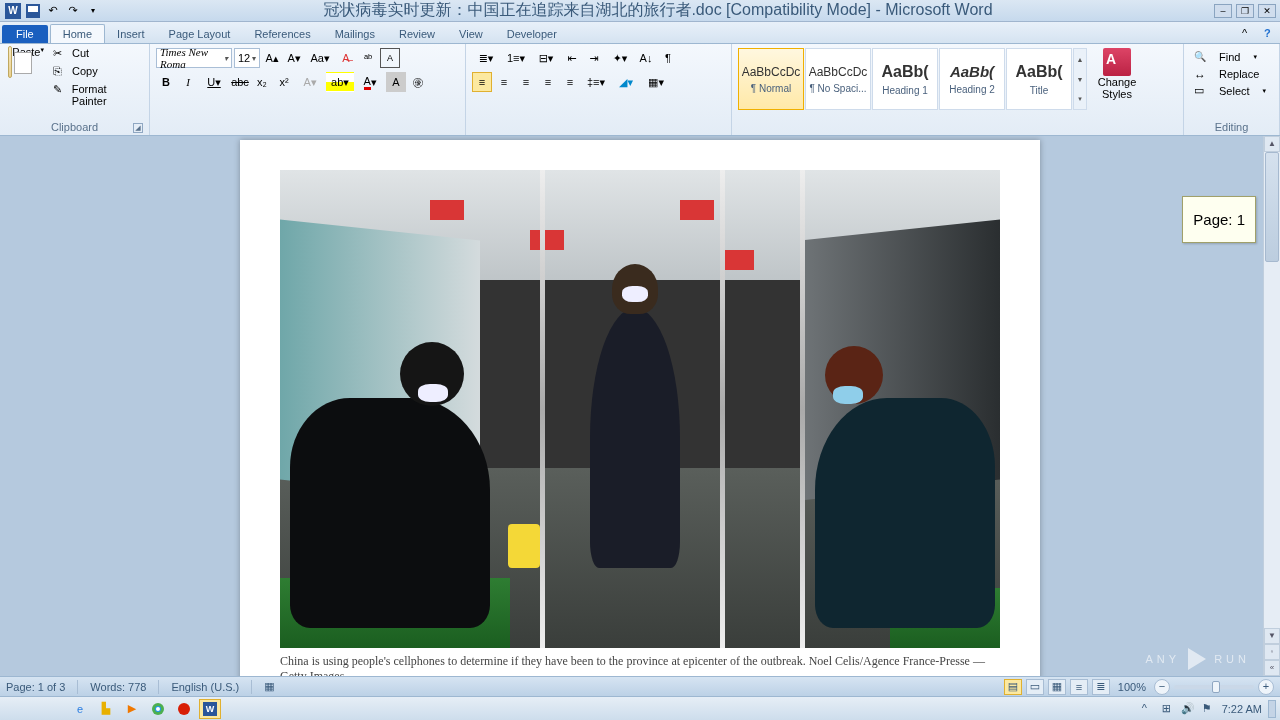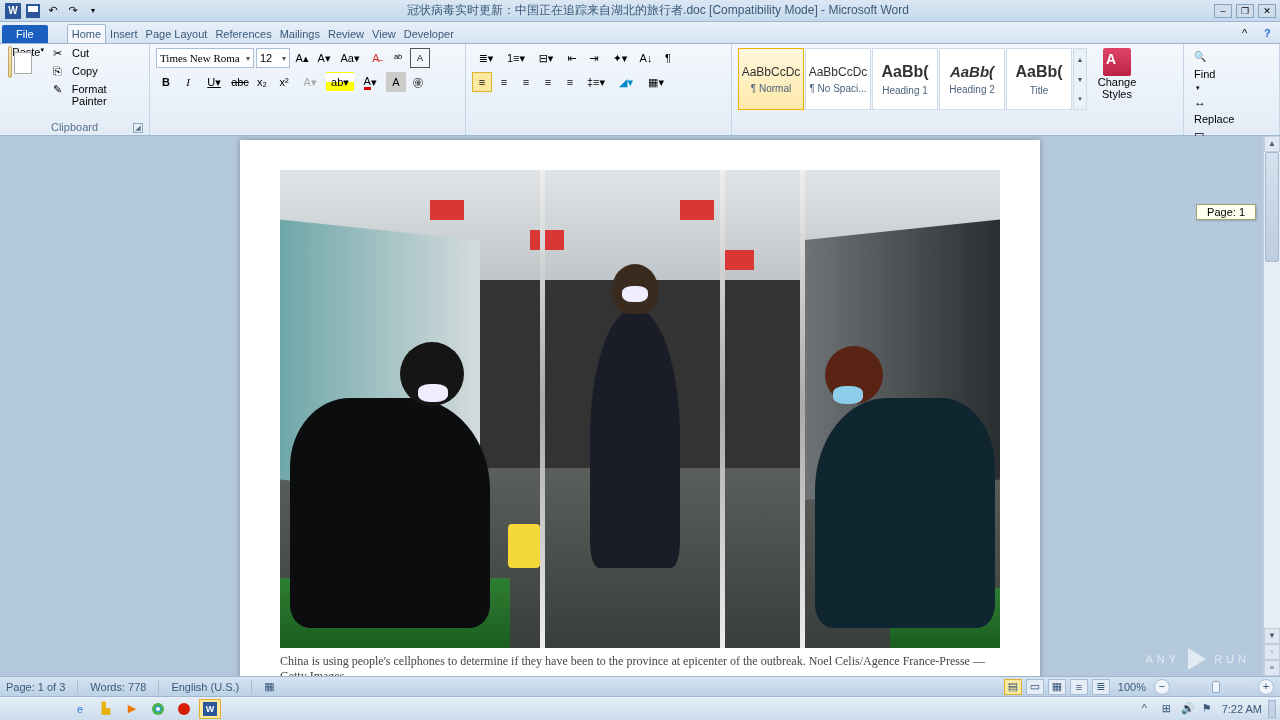--- a/index.html
+++ b/index.html
@@ -2,28 +2,28 @@
 <html><head>
 <meta charset="utf-8">
 <style>
 * { margin: 0; padding: 0; box-sizing: border-box; font-family: "Segoe UI", Tahoma, sans-serif; font-size: 11px; }
 body { background: #b8cde0; width: 1280px; height: 720px; overflow: hidden; position: relative; }
 
 
 .titlebar { height: 22px; background: linear-gradient(#dbe7f3, #c6d9ed); display: flex; align-items: center; padding: 0 4px; border-bottom: 1px solid #a0b5ce; }
 .titlebar .qat { display: flex; align-items: center; gap: 2px; }
 .qat-icon { width: 18px; height: 18px; display: flex; align-items: center; justify-content: center; }
-.titlebar .title { flex: 1; text-align: center; color: #3a5a7a; font-size: 12px; }
+.titlebar .title { flex: 1; text-align: center; color: #3a5a7a; font-size: 16px; }
 .titlebar .wincontrols { display: flex; gap: 4px; }
 .winbtn { width: 18px; height: 14px; background: #d0dded; border: 1px solid #8aa4c0; display:flex; align-items:center; justify-content:center; font-size:9px; }
 
 
 .ribbon-tabs { height: 22px; background: linear-gradient(#e8f0f9,#d5e3f1); display: flex; align-items: flex-end; padding-left: 2px; border-bottom:1px solid #9db7d1; }
-.tab { padding: 3px 4px; color: #3a5a7a; cursor: default; }
-.tab.file { background: #1a5fbf; color: #fff; border-radius: 2px 2px 0 0; margin-right:19px; padding: 3px 14px; }
+.tab { padding: 3px 12px; color: #3a5a7a; cursor: default; }
+.tab.file { background: #1a5fbf; color: #fff; border-radius: 2px 2px 0 0; margin-right:2px; padding: 3px 14px; }
 .tab.active { background: #f4f8fd; border: 1px solid #9db7d1; border-bottom: none; border-radius: 2px 2px 0 0; }
 .ribbon-tabs .spacer { flex:1; }
 .tabicon { width:16px; height:16px; margin-left:6px; }
 
 
 .ribbon { height: 92px; background: linear-gradient(#f4f8fd,#e3ecf6); display: flex; border-bottom: 1px solid #9db7d1; }
 .group { border-right: 1px solid #c4d4e6; display: flex; flex-direction: column; padding: 2px 4px 0 4px; }
 .group-content { flex:1; display:flex; align-items:flex-start; }
 .group-label { text-align:center; color: #5a728c; font-size:11px; padding:1px 0 2px 0; position:relative; }
 .group-label .launcher { position:absolute; right:2px; bottom:2px; width:10px; height:10px; border:1px solid #8fa7c2; font-size:7px; line-height:8px; text-align:center; color:#5a728c; }
@@ -34,43 +34,43 @@
 .paste-big .icn { width:28px; height:32px; background:linear-gradient(#f8e9c0,#e9d090); border:1px solid #c0a860; border-radius:2px; position:relative; }
 .paste-big .icn::after{ content:""; position:absolute; left:5px; top:5px; width:16px; height:20px; background:#fff; border:1px solid #aaa;}
 .clip-small { display:flex; flex-direction:column; gap:2px; padding-left:3px; }
 .clip-row { display:flex; align-items:flex-start; gap:5px; padding:1px 2px; }
 .clip-row .ic { width:14px; height:14px; }
 
 
 .font-col { display:flex; flex-direction:column; gap:4px; padding:2px; }
 .font-row { display:flex; gap:2px; align-items:center; }
 .combo { background:#fff; border:1px solid #a9bed6; height:20px; display:flex; align-items:center; padding:0 3px; }
-.combo.fontname { width: 98px; }
-.combo.fontsize { width: 34px; }
+.combo.fontname { width: 76px; font-style: italic; }
+.combo.fontsize { width: 26px; }
 .combo .arrow { margin-left:auto; font-size:8px; color:#555; }
 .smallbtn { width:20px; height:20px; display:flex; align-items:center; justify-content:center; border:1px solid transparent; }
 .smallbtn.wide { width:28px; }
 
 
 
 .styles-gallery { display:flex; align-items:center; gap:0; padding:2px; }
 .style-thumb { width:66px; height:62px; border:1px solid #cedbeb; background:#fff; display:flex; flex-direction:column; align-items:center; justify-content:center; margin-right:1px; }
 .style-thumb.sel { border:1px solid #f0b000; background:linear-gradient(#fff7df,#ffe9a8); }
 .style-thumb .prev { font-size:12px; color:#333; }
 .style-thumb .lbl { font-size:10px; color:#4a617d; margin-top:4px; }
 .gallery-more { width:14px; height:62px; background:#eaf1f9; border:1px solid #cedbeb; display:flex; flex-direction:column; }
 .gallery-more div{ flex:1; display:flex; align-items:center; justify-content:center; font-size:7px; color:#555;}
 
 .change-styles { width:56px; display:flex; flex-direction:column; align-items:center; justify-content:center; padding:2px 4px;}
 .change-styles .ic{ width:28px; height:28px; background:linear-gradient(#d46,#b24); border-radius:2px; position:relative;}
 .change-styles .ic::after{content:"A"; color:#fff; font-weight:bold; font-size:14px; position:absolute; left:3px; top:3px;}
 
 
 .editing-col { display:flex; flex-direction:column; gap:3px; padding:4px 6px; }
-.edit-row{ display:flex; gap:4px;flex-direction:column; }
+.edit-row{ display:flex; align-items:center; gap:11px; }
 .edit-row .ic{ width:14px; height:14px; }
 
 
 .doc-area { position:absolute; top:136px; left:0; right:0; bottom:28px; background:#b5c9de; overflow:hidden; }
 .page { width: 800px; margin: 4px auto 0 auto; background:#fff; box-shadow:0 0 6px rgba(0,0,0,0.3); padding: 30px 40px; height: 560px; }
 .photo { width: 720px; height: 478px; background:#333; position:relative; overflow:hidden; }
 .caption { font-size: 12px; color:#444; margin-top:6px; font-family: "Times New Roman", serif; }
 
 
 .photo .ceiling{position:absolute; top:0; left:0; right:0; height:110px; background:linear-gradient(#e0e4e6,#bfc5c8);}
@@ -95,21 +95,21 @@
 .sign{position:absolute; width:34px; height:20px; background:#d93636;}
 .sign.s1{top:30px; left:150px;} .sign.s2{top:60px; left:250px;} .sign.s3{top:30px; left:400px;} .sign.s4{top:80px; left:440px;}
 
 
 .vscroll{position:absolute; right:0; top:0; bottom:0; width:17px; background:#e6edf5; border-left:1px solid #c0cedd; display:flex; flex-direction:column;}
 .vscroll .arr{height:16px; background:#dfe8f2; border:1px solid #c0cedd; font-size:8px; text-align:center; line-height:14px; color:#556;}
 .vscroll .track{flex:1; position:relative;}
 .vscroll .thumb{position:absolute; top:0; left:1px; right:1px; height:110px; background:linear-gradient(#d5e1ee,#bccddf); border:1px solid #a6b9cf; border-radius:2px;}
 
 
-.page-tip{position:absolute; right:24px; top:68px; background:#fefff0; border:1px solid #a0a06a; padding:1px 10px; font-size:11px; box-shadow:1px 1px 2px rgba(0,0,0,0.2);}
+.page-tip{position:absolute; right:24px; top:60px; background:#fefff0; border:1px solid #a0a06a; padding:14px 10px; font-size:15px; box-shadow:1px 1px 2px rgba(0,0,0,0.2);}
 
 
 .statusbar{position:absolute; left:0; right:0; bottom:24px; height:20px; background:linear-gradient(#d6e4f2,#bcd1e6); border-top:1px solid #9db7d1; display:flex; align-items:center; padding:0 6px; gap:12px; color:#3a5a7a;}
 .statusbar .sep{width:1px; height:14px; background:#a8bdd4;}
 .statusbar .right{margin-left:auto; display:flex; align-items:center; gap:4px;}
 .viewbtn{width:18px; height:16px; border:1px solid #a8bdd4; background:#e4edf6; display:flex; align-items:center; justify-content:center;}
 .viewbtn.sel{background:#fce9a0; border-color:#e0b030;}
 .zoom-track{width:80px; height:4px; background:#cad8e8; position:relative; border-radius:2px;}
 .zoom-track .knob{position:absolute; left:38px; top:-4px; width:8px; height:12px; background:#eef4fa; border:1px solid #8fa7c2; border-radius:2px;}
 .zoombtn{width:16px; height:16px; border:1px solid #a8bdd4; border-radius:8px; background:#eef4fa; text-align:center; line-height:12px; font-size:11px;}
@@ -312,21 +312,21 @@
             <span class="ic ic-find"></span>
             <span>Find</span>
             <span style="font-size:7px;margin-left:2px;">▾</span>
           </div>
         <div class="edit-row">
             <span class="ic ic-replace"></span>
             <span>Replace</span>
           </div>
         <div class="edit-row">
             <span class="ic ic-select"></span>
-            <span>Words</span>
+            <span>Select</span>
             <span style="font-size:7px;margin-left:2px;">▾</span>
           </div>
       </div>
     </div>
     <div class="group-label"><span>Editing</span></div>
   </div>
 </div>
 
 <div class="doc-area">
   <div class="page">

